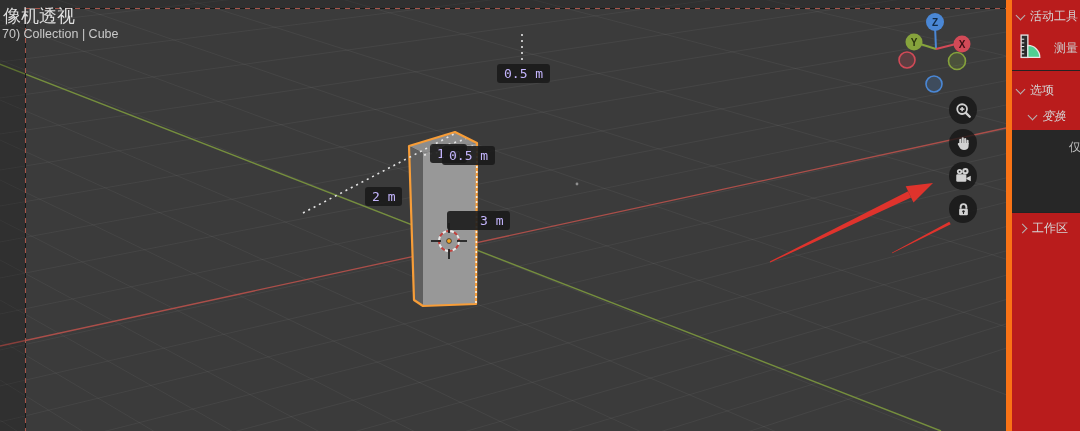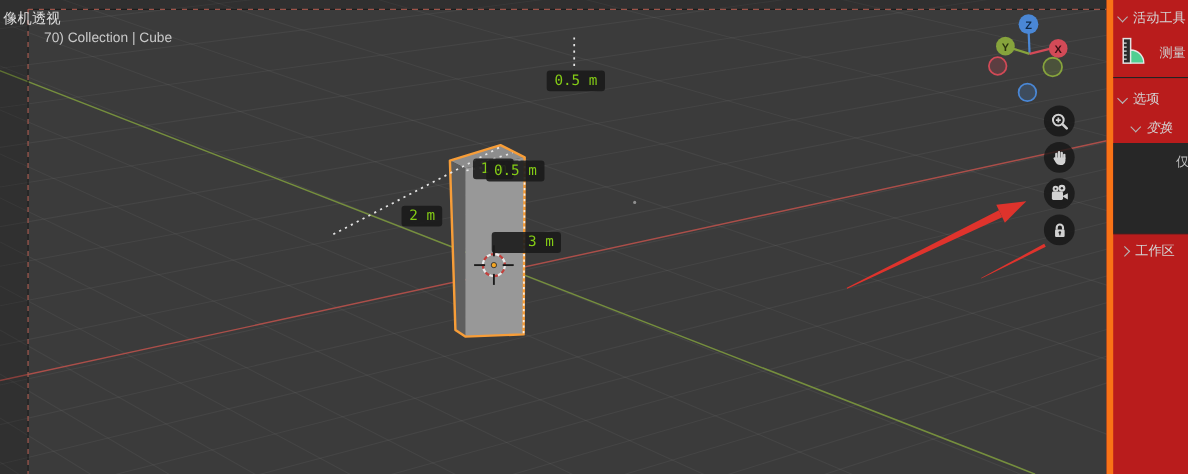--- a/index.html
+++ b/index.html
@@ -2,24 +2,24 @@
 <html><head>
 <meta charset="utf-8">
 <style>
   html,body{margin:0;padding:0;background:#1e1e1e;}
   .stage{position:relative;width:1080px;height:431px;overflow:hidden;
          background:#3b3b3b;font-family:"Liberation Sans",sans-serif;
          -webkit-font-smoothing:antialiased;}
   svg{display:block;}
   .abs{position:absolute;}
   
-  .vp-label{color:#dedede;font-size:13px;line-height:15px;}
+  .vp-label{color:#dedede;font-size:18px;line-height:15px;}
   .vp-sub{color:#c9c9c9;font-size:12.5px;line-height:15px;}
   
-  .mlabel{position:absolute;background:rgba(27,27,27,.9);color:#84cc16;
+  .mlabel{position:absolute;background:rgba(27,27,27,.9);color:#c4b5fd;
           font-family:"DejaVu Sans Mono",monospace;font-size:13px;
           padding:2px 7px;border-radius:3px;white-space:nowrap;}
   
   .pp-dim{position:absolute;background:rgba(10,10,10,.22);pointer-events:none;}
   .cam-dash-h{position:absolute;height:1px;
      background:repeating-linear-gradient(90deg,#a8564a 0 5px,rgba(20,20,20,.85) 5px 10px);}
   .cam-dash-v{position:absolute;width:1px;
      background:repeating-linear-gradient(180deg,#a8564a 0 5px,rgba(20,20,20,.85) 5px 10px);}
   
   .navbtn{position:absolute;width:28px;height:28px;border-radius:50%;
@@ -137,21 +137,21 @@
       <circle cx="934" cy="84" r="8" fill="rgba(74,135,213,.22)" stroke="#4a87d5" stroke-width="1.6"></circle>
     </g>
   </svg>
 
   <div class="pp-dim" style="left:0;top:0;width:25px;height:431px;"></div>
   <div class="pp-dim" style="left:25px;top:0;width:981px;height:8px;"></div>
   <div class="cam-dash-h" style="left:25px;top:8px;width:981px;"></div>
   <div class="cam-dash-v" style="left:25px;top:8px;height:423px;"></div>
 
   <div class="abs vp-label" style="left:3px;top:9px;">像机透视</div>
-  <div class="abs vp-sub" style="left:2px;top:27px;margin-left:38px;">70) Collection | Cube</div>
+  <div class="abs vp-sub" style="left:2px;top:27px;">70) Collection | Cube</div>
 
   <div class="mlabel" style="left:497px;top:64px;">0.5 m</div>
   <div class="mlabel" style="left:430px;top:144px;">1 m</div>
   <div class="mlabel" style="left:442px;top:146px;">0.5 m</div>
   <div class="mlabel" style="left:365px;top:187px;text-align:center;">2 m</div>
   <div class="mlabel" style="left:447px;top:211px;padding-left:33px;">3 m</div>
 
   <div class="navbtn" style="left:949px;top:96px;">
     <svg width="17" height="17" viewBox="0 0 16 16">
       <circle cx="6.7" cy="6.7" r="4.6" fill="none" stroke="#d2d2d2" stroke-width="1.7"></circle>

